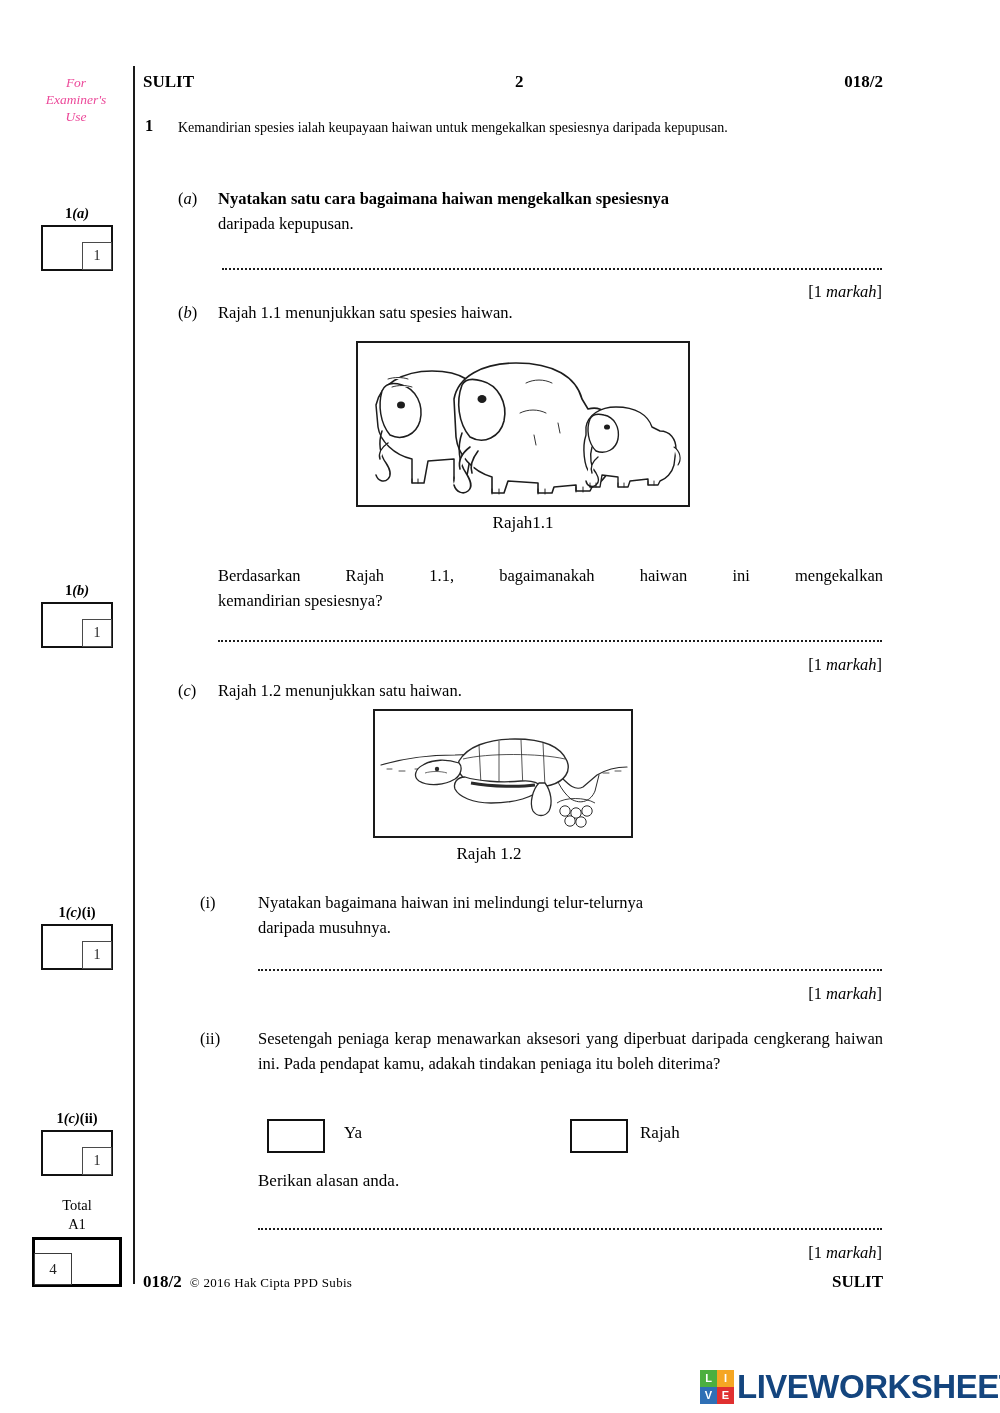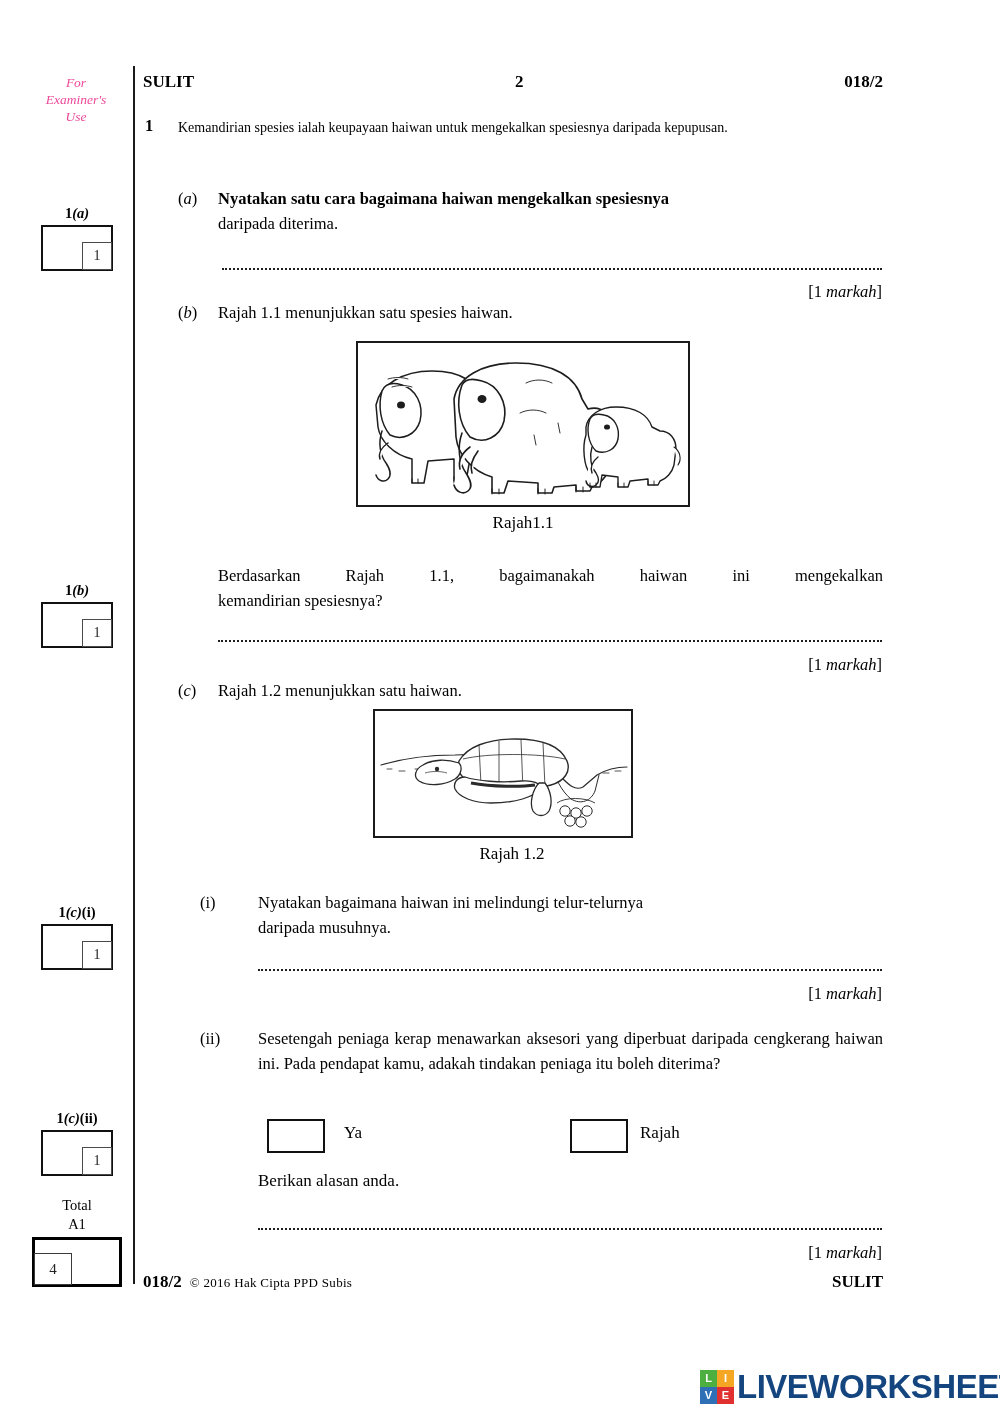--- a/index.html
+++ b/index.html
@@ -297,21 +297,21 @@
     <div class="right">018/2</div>
   </div>
 
   <div class="qnum">1</div>
   <div class="stem">Kemandirian spesies ialah keupayaan haiwan untuk mengekalkan spesiesnya daripada kepupusan.</div>
 
   <div class="part just-stretch" style="left:178px; top:186px; width:705px;">
     <span class="tag">(<i>a</i>)</span>
     <span class="txt">
       <span class="l1" style="display:block;font-weight:bold;">Nyatakan satu cara bagaimana haiwan mengekalkan spesiesnya</span>
-      <span style="display:block;">daripada diterima.</span>
+      <span style="display:block;">daripada kepupusan.</span>
     </span>
   </div>
   <div class="dotline" style="left:222px; top:268px; width:660px;"></div>
   <div class="markah" style="left:560px; top:282px; width:322px;"><span>[1 </span><em>markah</em><span>]</span></div>
 
   <div class="part" style="left:178px; top:300px; width:705px;">
     <span class="tag">(<i>b</i>)</span>
     <span class="txt">Rajah 1.1 menunjukkan satu spesies haiwan.</span>
   </div>
 
@@ -422,21 +422,21 @@
         <circle cx="190" cy="100" r="5.2"></circle>
         <circle cx="201" cy="102" r="5.2"></circle>
         <circle cx="212" cy="100" r="5.2"></circle>
         <circle cx="195" cy="110" r="5.2"></circle>
         <circle cx="206" cy="111" r="5.2"></circle>
       </g>
 
       <path d="M182 92 C190 86 210 86 220 92" fill="none" stroke="#2a2a2a" stroke-width="0.9"></path>
     </svg>
   </div>
-  <div class="figcap" style="left:382px; top:844px; width:260px;">Rajah 1.2</div>
+  <div class="figcap" style="left:359px; top:844px; width:260px;">Rajah 1.2</div>
 
   <div class="part just-stretch" style="left:200px; top:890px; width:683px;">
     <span class="tag" style="width:42px;">(i)</span>
     <span class="txt" style="margin-left:58px;">
       <span class="l1" style="display:block;">Nyatakan bagaimana haiwan ini melindungi telur-telurnya</span>
       <span style="display:block;">daripada musuhnya.</span>
     </span>
   </div>
   <div class="dotline" style="left:258px; top:969px; width:624px;"></div>
   <div class="markah" style="left:560px; top:984px; width:322px;"><span>[1 </span><em>markah</em><span>]</span></div>

